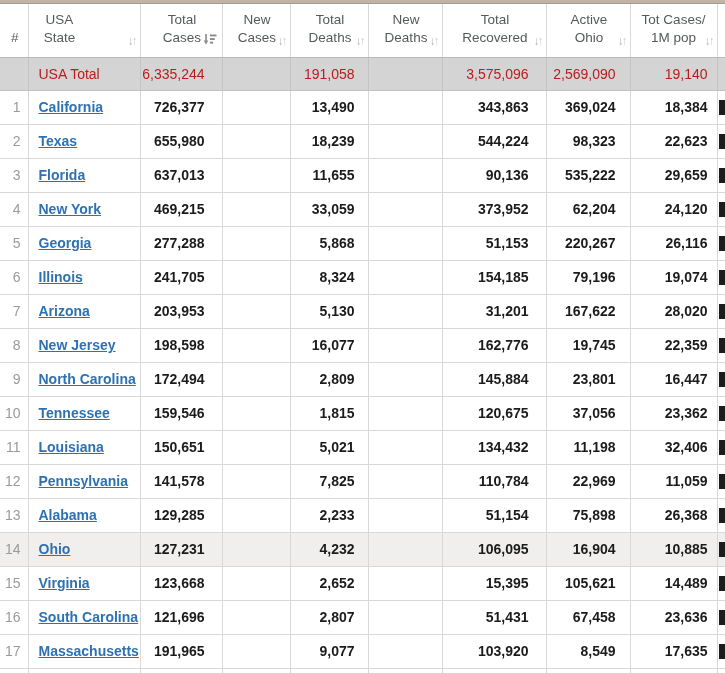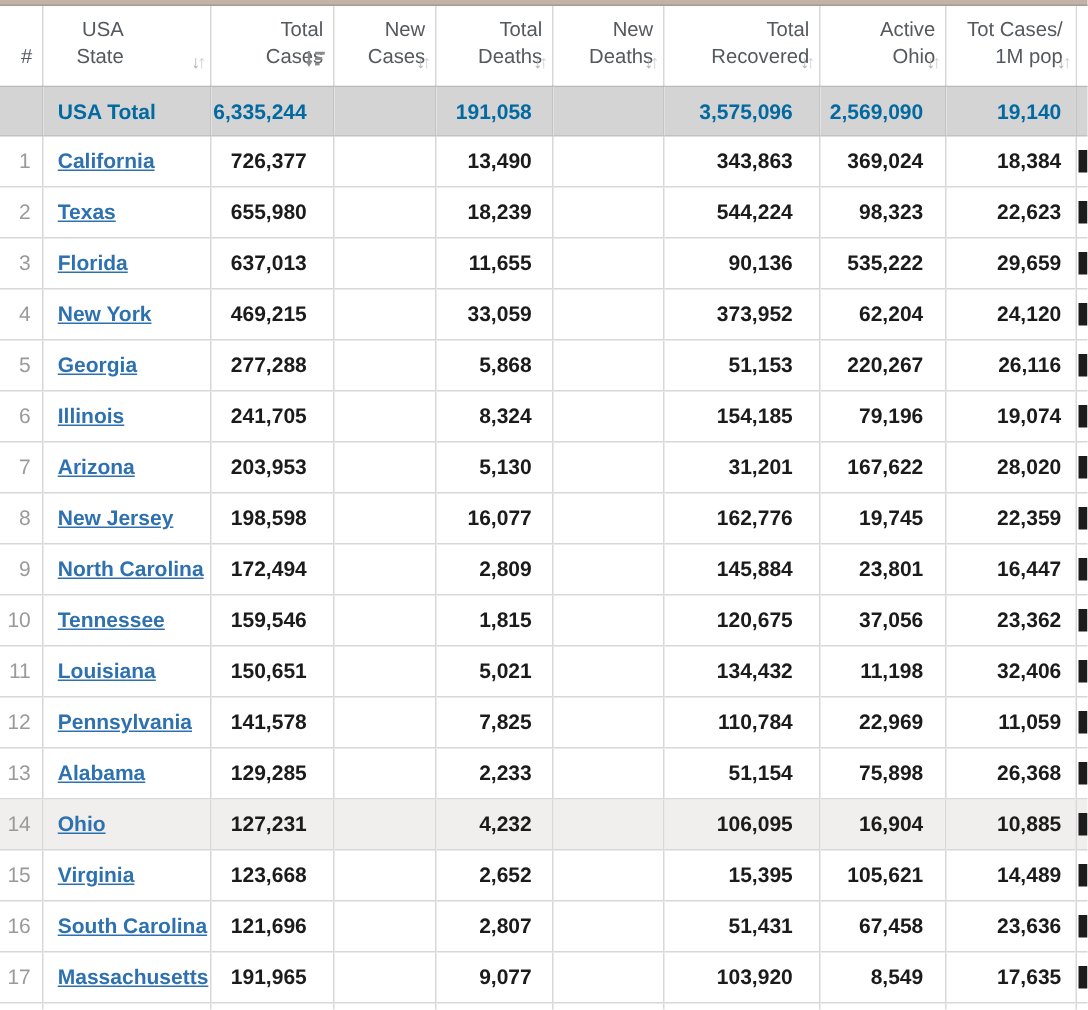--- a/index.html
+++ b/index.html
@@ -12,33 +12,33 @@
   .screen{position:relative;width:725px;height:673px;overflow:hidden;background:#fff;}
   .top-rule{height:4px;width:731px;background:var(--topline);border-bottom:1px solid #a99a90;}
   table{border-collapse:collapse;table-layout:fixed;width:731px;}
   col.c-rank{width:28px;} col.c-state{width:112px;} col.c-tcases{width:82px;}
   col.c-ncases{width:68px;} col.c-tdeaths{width:78px;} col.c-ndeaths{width:74px;}
   col.c-recov{width:104px;} col.c-active{width:84px;} col.c-per1m{width:87px;}
   col.c-cut{width:14px;}
   th,td{border-right:1px solid var(--gridline);overflow:hidden;white-space:nowrap;}
   th:last-child,td:last-child{border-right:none;}
   thead tr{height:53px;}
-  th{position:relative;vertical-align:bottom;text-align:right;font-weight:400;
+  th{position:relative;vertical-align:bottom;text-align:center;font-weight:400;
      color:var(--headertext);font-size:13.5px;padding:6px 6px 9px 8px;background:#fff;
      border-bottom:1px solid var(--darkline);white-space:normal;line-height:1.35;}
   th.sortable{cursor:pointer;}
   .th-label{display:block;}
   .col-state .th-label{max-width:46px;}
   .col-per1m .th-label{max-width:70px;}
   .sort-icon{position:absolute;right:4px;bottom:10px;font-size:12px;letter-spacing:-2px;line-height:1;}
   .sort-icon .arr-d{color:#b5b5b5;} .sort-icon .arr-u{color:var(--sortinactive);}
   .sort-icon.active{bottom:9px;right:5px;}
   tr.total-row{height:33px;background:var(--totalbg);}
   tr.total-row td{border-top:1px solid #c2c2c2;border-bottom:1px solid #c2c2c2;
-     border-right-color:#c4c4c4;color:#0369a1;font-size:14px;font-weight:700;}
+     border-right-color:#c4c4c4;color:#b91c1c;font-size:14px;font-weight:400;}
   tbody tr.data-row{height:34px;background:#fff;}
   tbody tr.data-row.highlighted{background:var(--hlbg);}
   tbody tr.data-row td{border-top:1px solid var(--gridline);font-size:14px;font-weight:700;color:var(--num);}
   td.cell-rank{font-size:11px;font-weight:400 !important;color:var(--rank) !important;text-align:right;padding-right:7px;}
   td.cell-state{padding-left:10px;text-align:left;}
   td.num{text-align:right;}
   td.cell-tcases{padding-right:17px;}
   td.cell-tdeaths{padding-right:13px;}
   td.cell-recov{padding-right:17px;}
   td.cell-active{padding-right:14px;}

